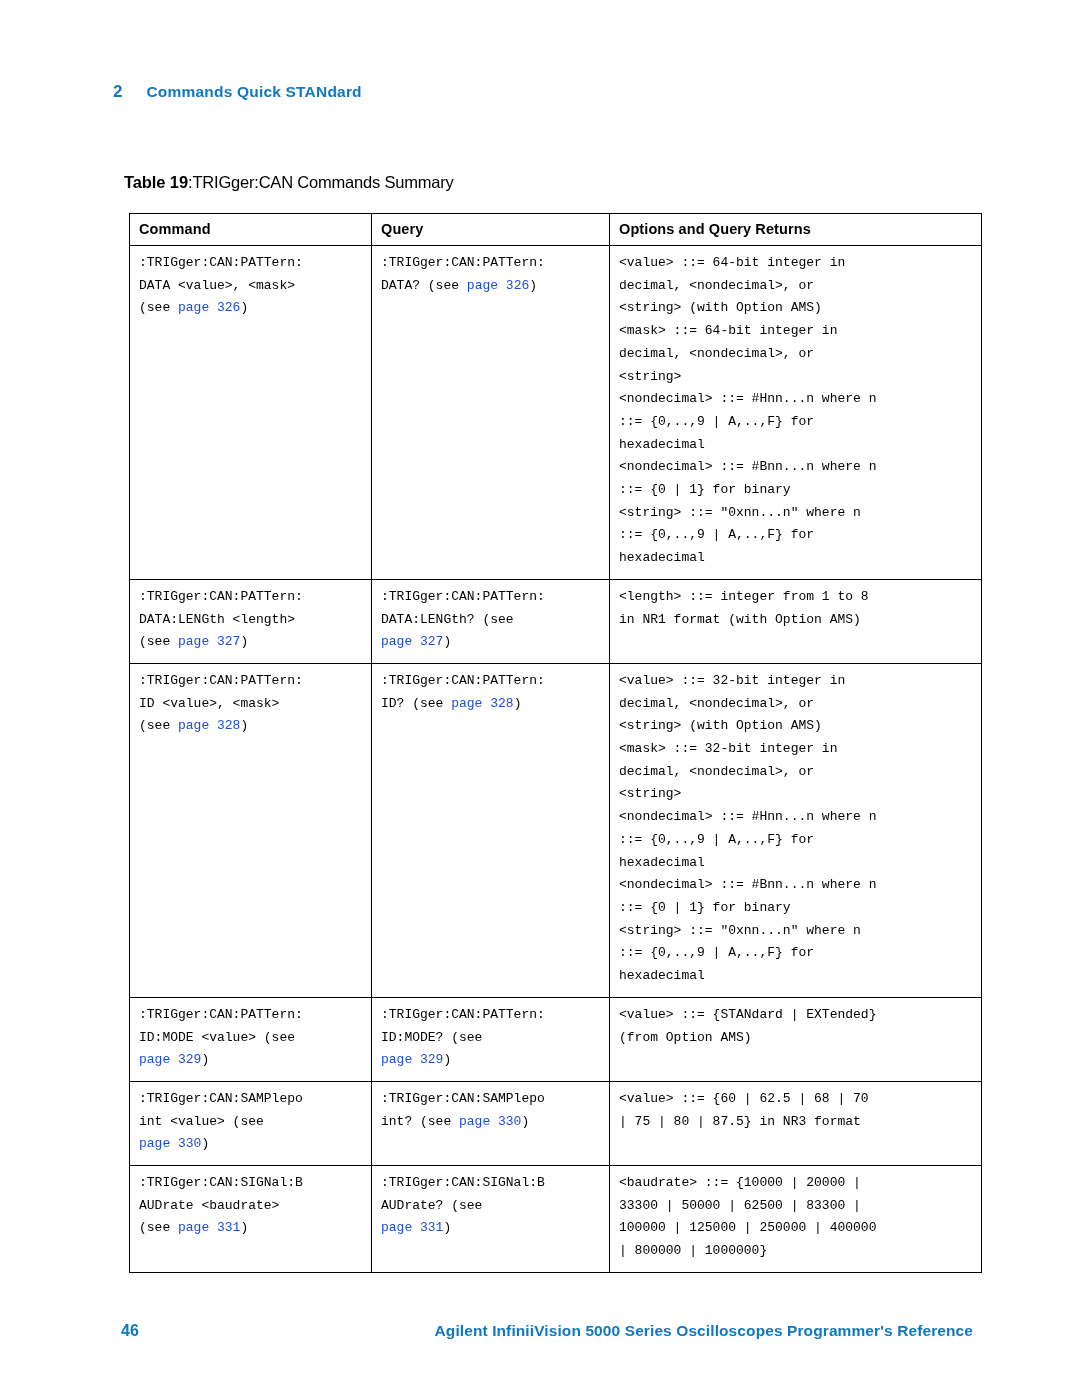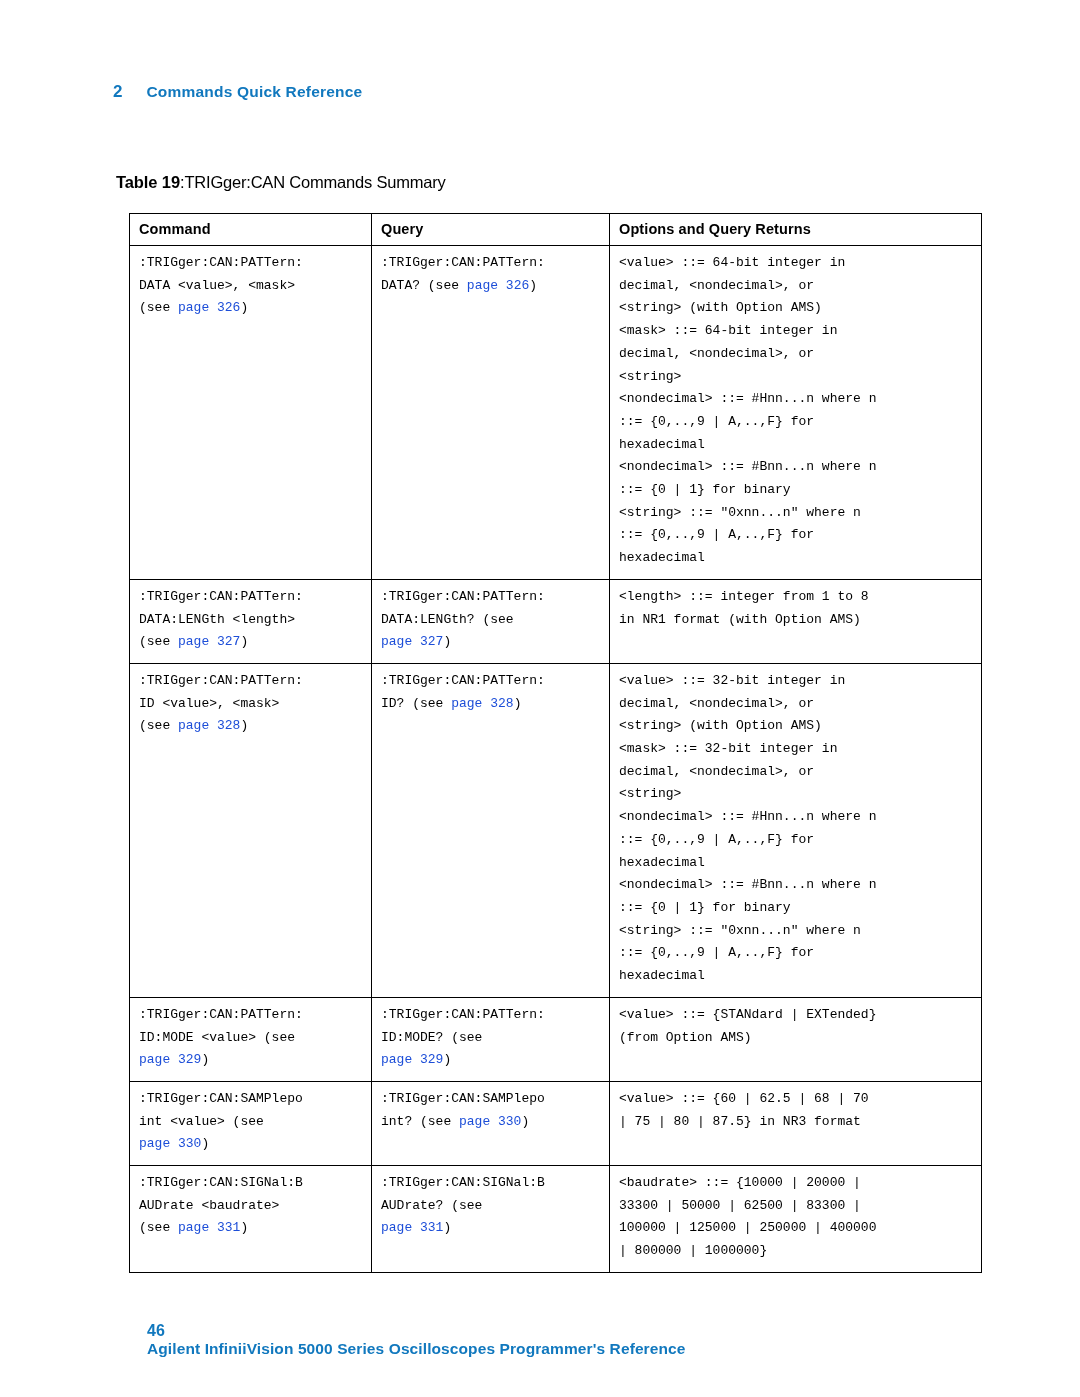--- a/index.html
+++ b/index.html
@@ -44,20 +44,21 @@
     position: absolute;
     left: 116px;
     top: 173px;
     font-size: 16.5px;
     color: #000000;
     white-space: nowrap;
   }
   .table-caption .cap-label {
     font-weight: bold;
     letter-spacing: -0.1px;
+    margin-left: 8px;
   }
   .table-caption .cap-text {
     font-weight: normal;
     letter-spacing: -0.2px;
   }
 
   
   .cmd-table {
     position: absolute;
     left: 129px;
@@ -101,27 +102,26 @@
   .cmd-table tr:last-child td { border-bottom: none; }
 
   .cell-line { display: block; }
   .lnk {
     color: #1d4ed8;
   }
 
   
   .page-footer {
     position: absolute;
-    left: 115px;
+    left: 121px;
     top: 1322px;
     width: 852px;
     display: flex;
     align-items: baseline;
     justify-content: space-between;
-    flex-direction: column;
   }
   .folio {
     font-family: "Liberation Sans Narrow", "Liberation Sans", sans-serif;
     font-size: 16px;
     font-weight: bold;
     color: #1178BE;
   }
   .footer-title {
     font-family: "Liberation Sans Narrow", "Liberation Sans", sans-serif;
     font-size: 15.5px;
@@ -129,21 +129,21 @@
     color: #1178BE;
     letter-spacing: 0.1px;
     margin-left: 32px;
   }
 </style>
 </head>
 <body>
 
 <div class="page-header">
   <span class="chapter-number">2</span>
-  <span class="chapter-title">Commands Quick Reference</span>
+  <span class="chapter-title">Commands Quick STANdard</span>
 </div>
 
 <div class="table-caption">
   <span class="cap-label">Table 19</span><span class="cap-text">:TRIGger:CAN Commands Summary</span>
 </div>
 
 <table class="cmd-table">
   <colgroup>
     <col class="c1">
       <col class="c2">

